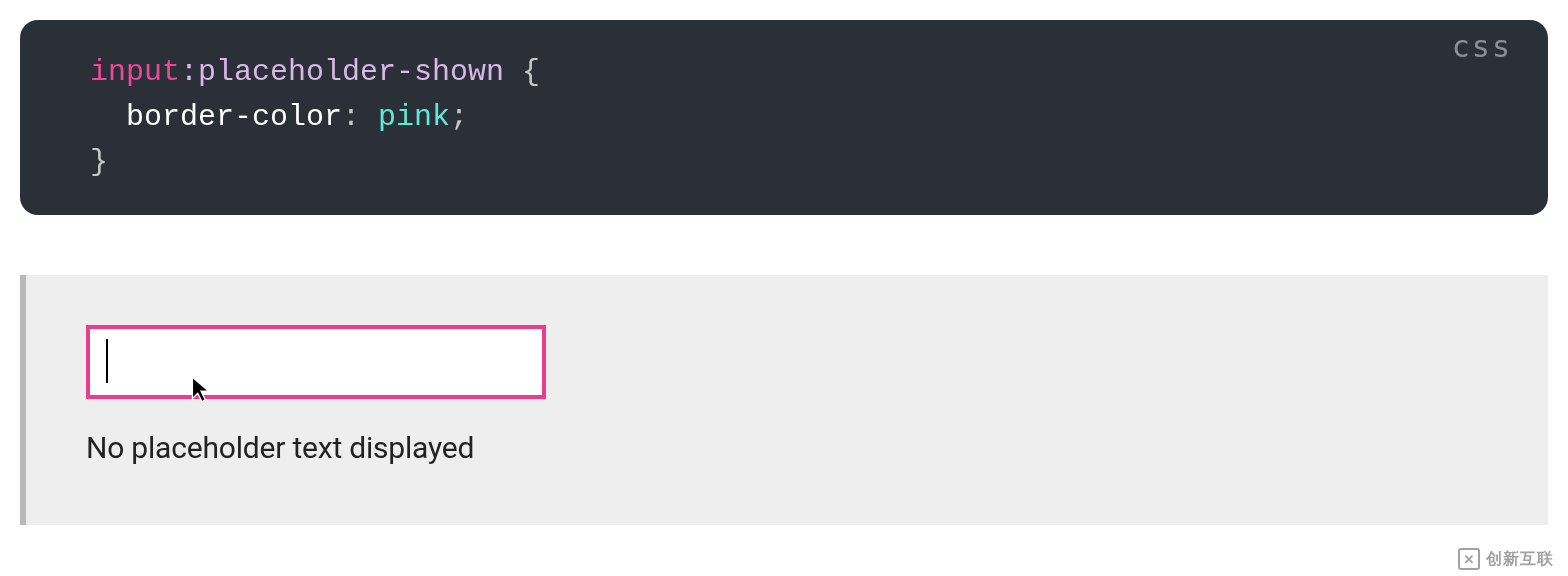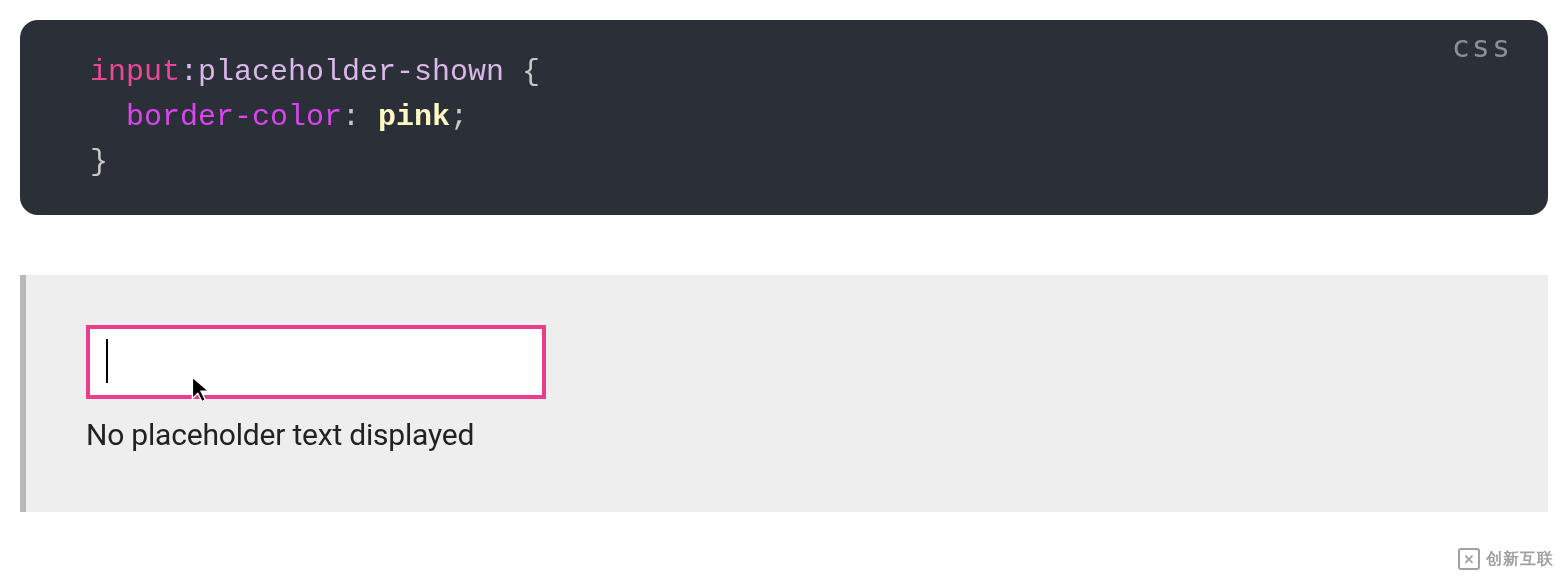--- a/index.html
+++ b/index.html
@@ -28,22 +28,22 @@
     position: absolute;
     top: 4px;
     right: 36px;
     color: #8a8f99;
     font-size: 30px;
     letter-spacing: 2px;
     font-family: "SF Mono", Menlo, Consolas, monospace;
   }
   .tok-sel { color: #ec4899; }
   .tok-pseudo { color: #d8b8e6; }
-  .tok-prop { color: #d946ef; text-align: right; }
-  .tok-val { color: #fef9c3; font-weight: bold; }
+  .tok-prop { color: #ffffff; text-align: right; }
+  .tok-val { color: #5eead4; }
   .tok-punc { color: #c8c8c8; }
   .code-line { white-space: pre; }
 
   .example {
     margin-top: 60px;
     border-left: 6px solid #b8b8b8;
     background: #eeeeee;
     padding: 50px 60px 60px 60px;
   }
   .input-wrap {
@@ -70,21 +70,21 @@
   }
   .cursor-icon {
     position: absolute;
     left: 104px;
     top: 50px;
     width: 22px;
     height: 30px;
     pointer-events: none;
   }
   .caption {
-    margin-top: 18px;
+    margin-top: 31px;
     font-size: 30px;
     color: #222;
     letter-spacing: -0.2px;
   }
   .watermark {
     position: absolute;
     right: 14px;
     bottom: 6px;
     display: flex;
     align-items: center;

